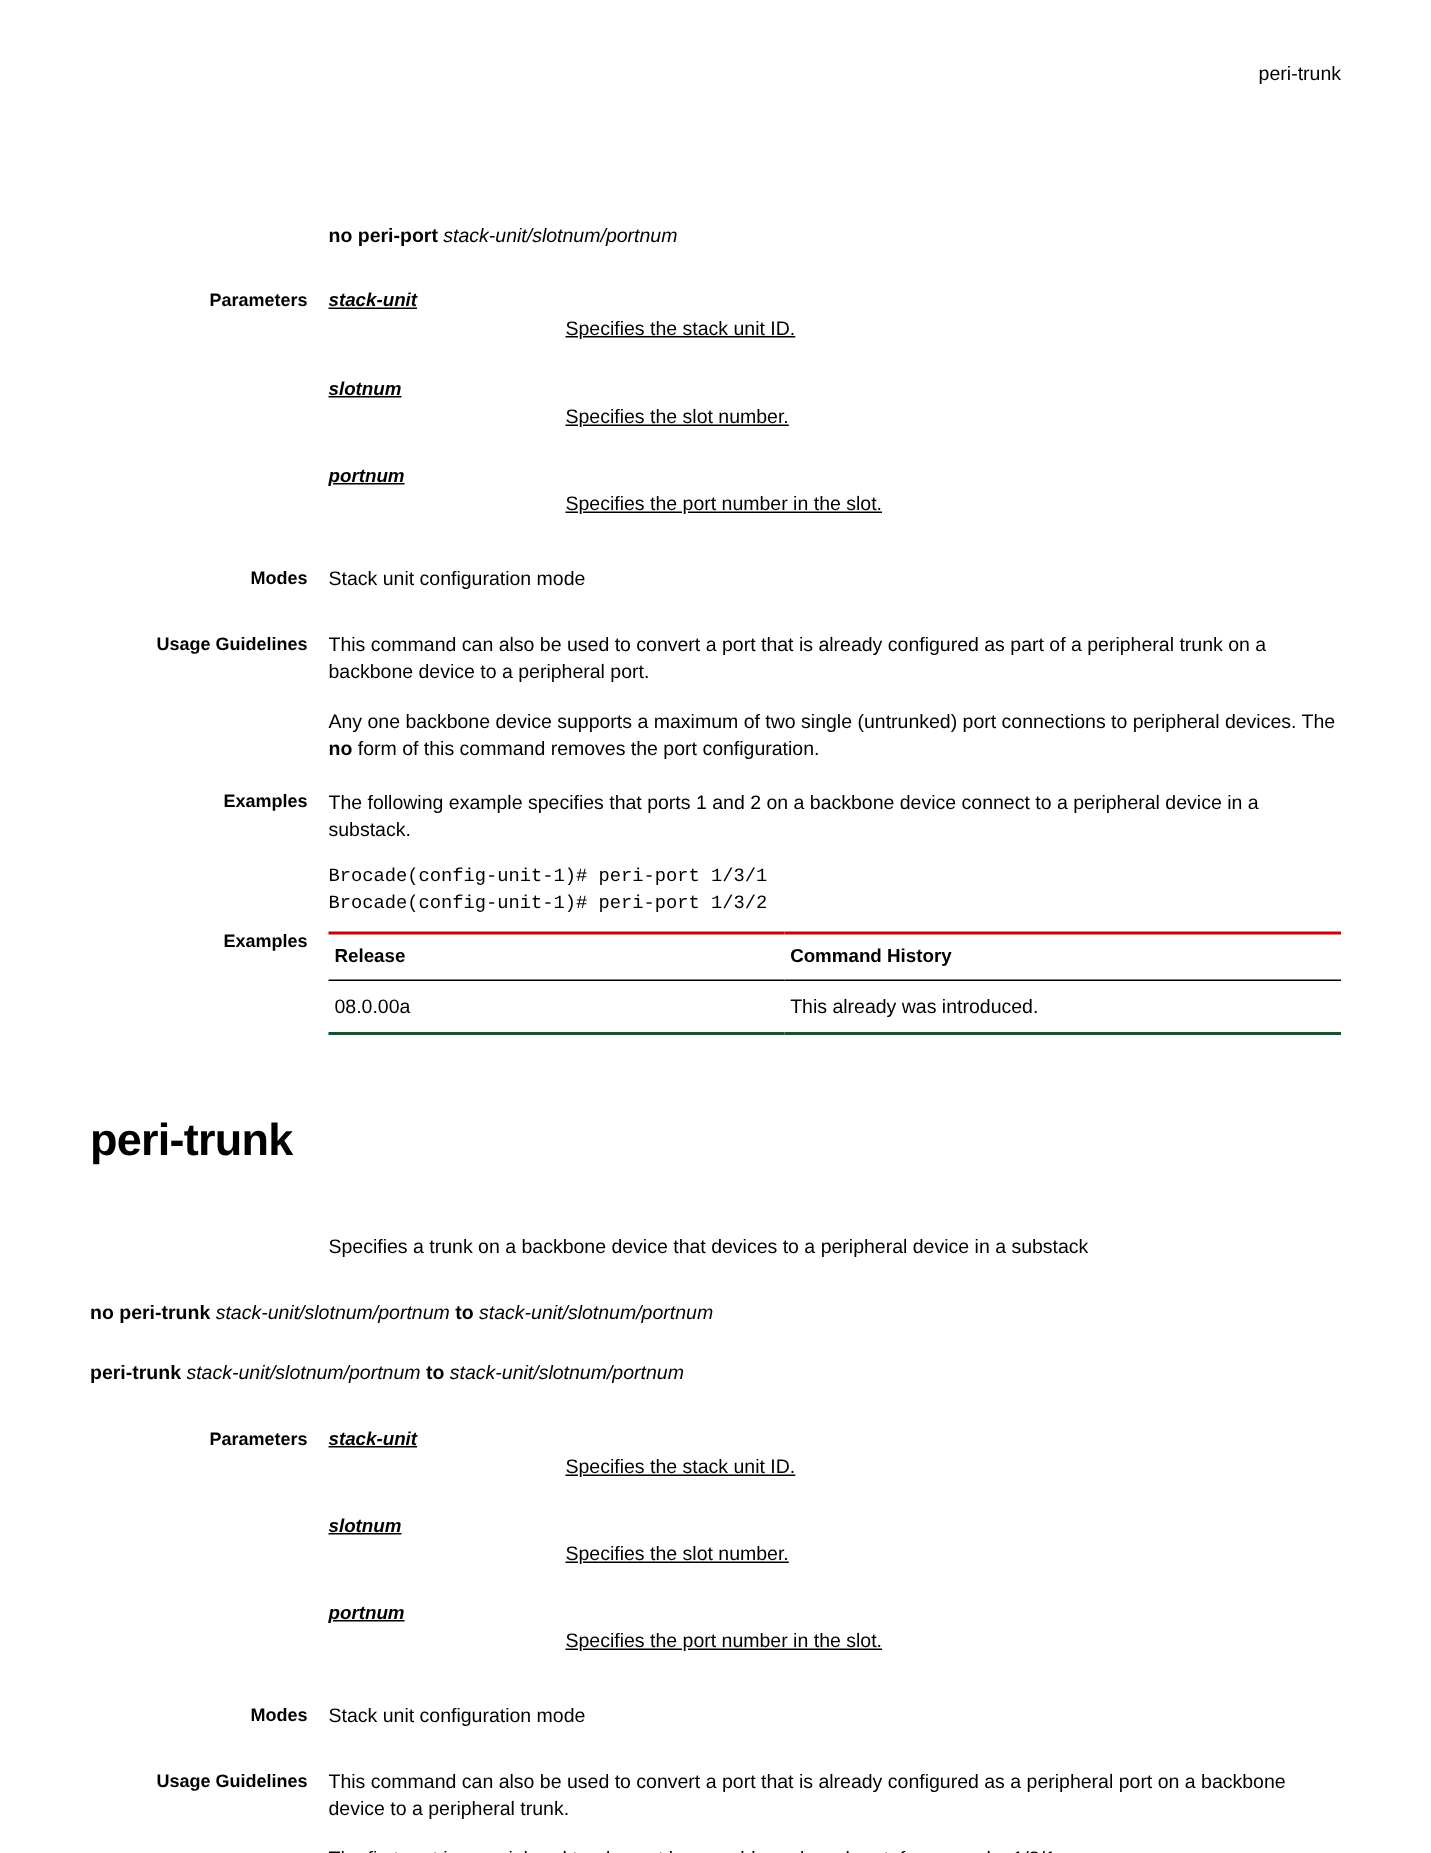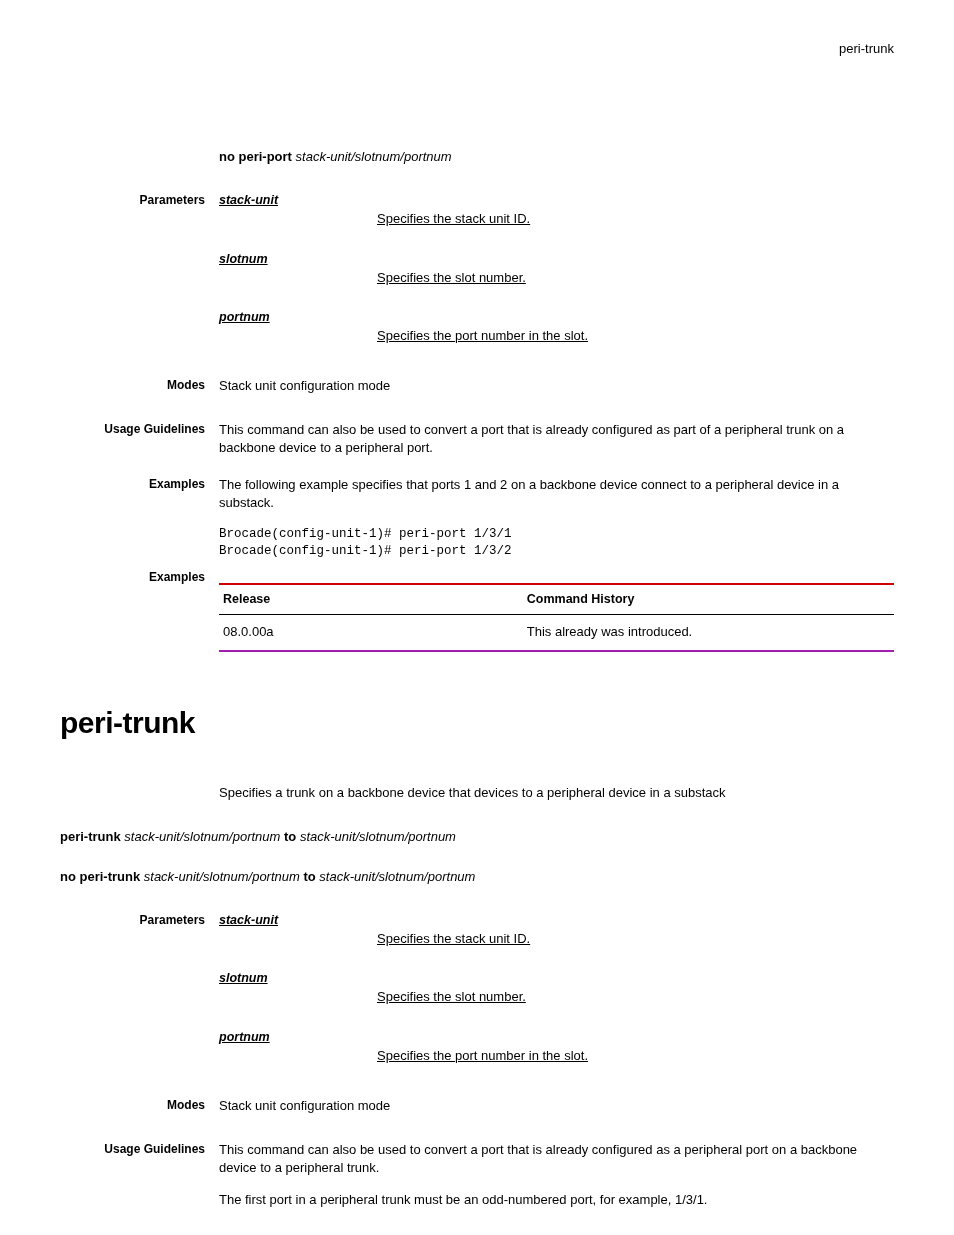--- a/index.html
+++ b/index.html
@@ -57,32 +57,32 @@
   .code-block {
     font-family: "Courier New", monospace;
     font-size: 12.5px;
     white-space: pre;
     margin-top: 10px;
     margin-bottom: 4px;
   }
   .history-table {
     width: 100%;
     border-collapse: collapse;
-    margin-top: 14px;
+    margin-top: 2px;
   }
   .history-table th {
     text-align: left;
     font-weight: bold;
     font-size: 12.5px;
     border-top: 2px solid #cc0000;
     border-bottom: 1px solid #000;
     padding: 6px 4px;
   }
   .history-table td {
-    border-bottom: 2px solid #a21caf;
+    border-bottom: 2px solid #14532d;
     padding: 8px 4px;
     font-size: 13px;
   }
   h1.cmd-title {
     font-family: Arial, Helvetica, sans-serif;
     font-size: 30px;
     font-weight: bold;
     margin: 50px 0 40px 0;
     letter-spacing: -0.5px;
   }
@@ -120,20 +120,21 @@
 
 <div class="row section-gap" style="margin-top:10px;">
   <div class="label-col">Modes</div>
   <div class="content-col">Stack unit configuration mode</div>
 </div>
 
 <div class="row">
   <div class="label-col">Usage Guidelines</div>
   <div class="content-col">
     <div class="para">This command can also be used to convert a port that is already configured as part of a peripheral trunk on a backbone device to a peripheral port.</div>
+    <div class="para"><span>Any one backbone device supports a maximum of two single (untrunked) port connections to peripheral devices. The </span><span class="bold">no</span><span> form of this command removes the port configuration.</span></div>
   </div>
 </div>
 
 <div class="row">
   <div class="label-col">Examples</div>
   <div class="content-col">
     <div class="para">The following example specifies that ports 1 and 2 on a backbone device connect to a peripheral device in a substack.</div>
     <div class="code-block">Brocade(config-unit-1)# peri-port 1/3/1
 Brocade(config-unit-1)# peri-port 1/3/2</div>
   </div>
@@ -161,22 +162,22 @@
 
 <h1 class="cmd-title">peri-trunk</h1>
 
 <div class="row section-gap">
   <div class="label-col"></div>
   <div class="content-col">Specifies a trunk on a backbone device that devices to a peripheral device in a substack</div>
 </div>
 
 <div class="row">
   <div class="content-col">
+    <div class="syntax-line"><span class="bold">no peri-trunk </span><span class="italic">stack-unit/slotnum/portnum</span><span class="bold"> to </span><span class="italic">stack-unit/slotnum/portnum</span></div>
     <div class="syntax-line"><span class="bold">peri-trunk </span><span class="italic">stack-unit/slotnum/portnum</span><span class="bold"> to </span><span class="italic">stack-unit/slotnum/portnum</span></div>
-    <div class="syntax-line"><span class="bold">no peri-trunk </span><span class="italic">stack-unit/slotnum/portnum</span><span class="bold"> to </span><span class="italic">stack-unit/slotnum/portnum</span></div>
   </div>
 </div>
 
 <div class="row">
   <div class="label-col">Parameters</div>
   <div class="content-col">
     <div class="param-row">
       <div class="param-name">stack-unit</div>
       <div class="param-desc">Specifies the stack unit ID.</div>
     </div>

